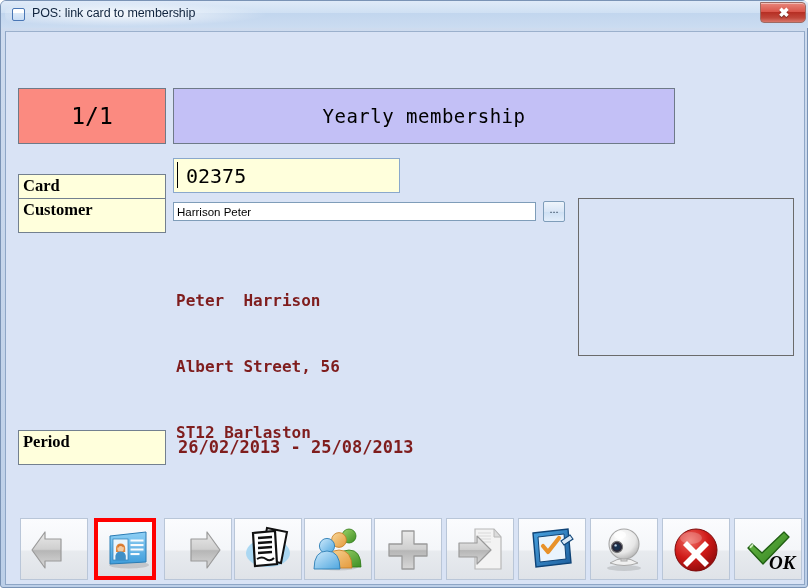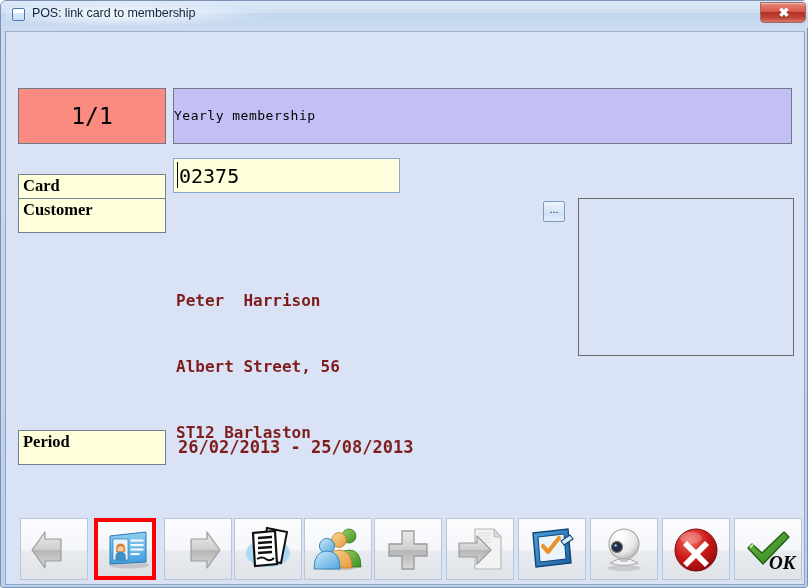--- a/index.html
+++ b/index.html
@@ -113,29 +113,29 @@
     border: 1px solid #6e7a88;
     color: #000;
     font-family: "DejaVu Sans Mono", "Liberation Mono", monospace;
     font-size: 23px;
     line-height: 54px;
     text-align: center;
   }
   .banner {
     position: absolute;
     left: 167px; top: 56px;
-    width: 619px; height: 56px;
+    width: 502px; height: 56px;
     box-sizing: border-box;
     background: #c3c0f6;
     border: 1px solid #6e7a88;
     color: #000;
     font-family: "DejaVu Sans Mono", "Liberation Mono", monospace;
-    font-size: 13px;
+    font-size: 19px;
     line-height: 54px;
-    text-align: left;
+    text-align: center;
     letter-spacing: 0.5px;
   }
 
   
   .label-box {
     position: absolute;
     box-sizing: border-box;
     background: #ffffdc;
     border: 1px solid #73808f;
     color: #000;
@@ -153,21 +153,21 @@
     position: absolute;
     left: 167px; top: 126px;
     width: 227px; height: 35px;
     box-sizing: border-box;
     background: #ffffdc;
     border: 1px solid #8aa8cc;
     color: #000;
     font-family: "DejaVu Sans Mono", "Liberation Mono", monospace;
     font-size: 20px;
     line-height: 32px;
-    padding-left: 5px;
+    padding-left: 12px;
     outline: none;
   }
   .card-caret {
     position: absolute;
     left: 171px; top: 130px;
     width: 1px; height: 26px;
     background: #000;
   }
   .cust-input {
     position: absolute;
@@ -284,20 +284,21 @@
     <div class="content">
 
       <div class="counter-box">1/1</div>
       <div class="banner">Yearly membership</div>
 
       <div class="label-box" id="label-card">Card</div>
       <input class="card-input" id="card-input" value="02375" style="">
       <div class="card-caret"></div>
 
       <div class="label-box" id="label-cust">Customer</div>
+      <input class="cust-input" id="cust-input" value="Harrison Peter" style="">
       <div class="cust-browse">...</div>
 
       <div class="address">
         <div>Peter  Harrison</div>
         <div>Albert Street, 56</div>
         <div>ST12 Barlaston</div>
       </div>
 
       <div class="photo-panel"></div>
 

